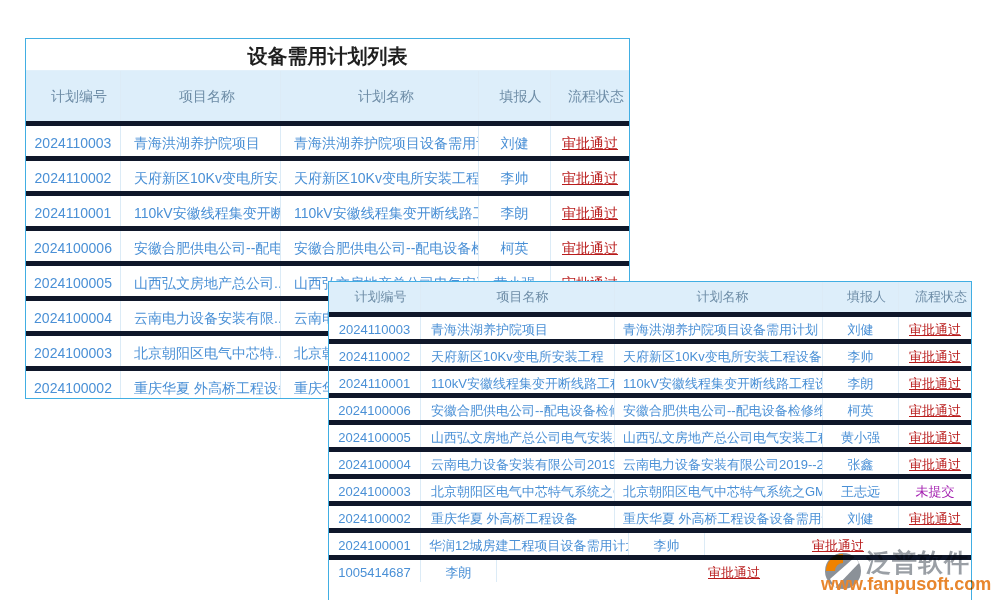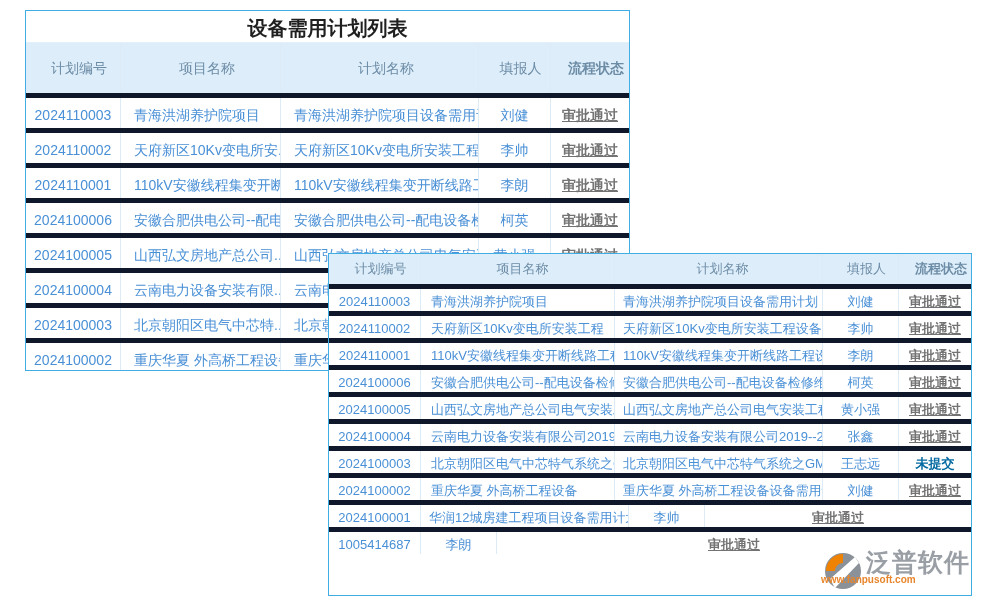--- a/index.html
+++ b/index.html
@@ -4,38 +4,38 @@
 <style>
   html,body{margin:0;padding:0;}
   body{
     width:1000px;height:600px;position:relative;overflow:hidden;
     background:#ffffff;
     font-family:"Liberation Sans","DejaVu Sans",sans-serif;
   }
   .window{
     position:absolute;background:#ffffff;
     border:1px solid #41aee3;box-sizing:border-box;
-    display:flex;flex-direction:column;overflow:hidden;
+    display:flex;flex-direction:column;overflow:hidden;margin-top:28px;
   }
   #list-window{left:25px;top:10px;width:605px;height:361px;z-index:1;}
   #query-window{left:328px;top:253px;width:644px;height:343px;z-index:10;}
 
   .win-title{
     flex:0 0 auto;text-align:center;font-weight:bold;color:#1f1f1f;
     border-bottom:1px solid #e2f0fa;
   }
   #list-window .win-title{height:31px;line-height:34px;font-size:20px;}
   #query-window .win-title{height:42px;line-height:48px;font-size:19px;}
 
   .row{display:flex;flex:0 0 auto;box-sizing:border-box;}
   .cell{
     box-sizing:border-box;overflow:hidden;white-space:nowrap;
     border-right:1px solid #dcebf6;color:#4a90d6;
   }
-  .cell:last-child{border-right:none;flex:1;font-weight:bold;}
+  .cell:last-child{border-right:none;flex:1;}
   .hrow{background:#ddeefa;}
   .hrow .cell{color:#6d8ca6;text-align:center;padding-left:12px;}
   .drow{border-top:5px solid #0f172a;}
 
   
   #list-window .hrow{height:50px;}
   #list-window .hrow .cell{line-height:50px;font-size:14px;}
   #list-window .drow{height:35px;}
   #list-window .drow .cell{line-height:34px;font-size:14px;}
   #list-window .c0{width:95px;text-align:center;}
@@ -48,36 +48,36 @@
   #query-window .hrow{height:30px;}
   #query-window .hrow .cell{line-height:30px;font-size:13px;}
   #query-window .drow{height:27px;}
   #query-window .drow .cell{line-height:26px;font-size:13px;}
   #query-window .c0{width:92px;text-align:center;}
   #query-window .c1{width:194px;padding-left:10px;}
   #query-window .c2{width:208px;padding-left:8px;}
   #query-window .c3{width:76px;text-align:center;}
   #query-window .c4{width:74px;text-align:center;}
 
-  .st.approved{color:#737373;text-decoration:underline;text-align:center;}
-  .st.unsubmitted{color:#0369a1;}
+  .st.approved{color:#b91c1c;text-decoration:underline;text-align:center;}
+  .st.unsubmitted{color:#a21caf;}
 
   
   .watermark{
     position:absolute;left:820px;top:545px;width:142px;height:50px;
     z-index:20;mix-blend-mode:multiply;pointer-events:none;
   }
   .wm-icon{position:absolute;left:2px;top:5px;}
   .wm-brand{
     position:absolute;left:46px;top:1px;
     font-size:25px;font-weight:bold;color:#9a9fa5;letter-spacing:1px;white-space:nowrap;
   }
   .wm-url{
     position:absolute;left:1px;top:29px;
-    font-size:10px;font-weight:bold;color:#e8862d;white-space:nowrap;
+    font-size:18px;font-weight:bold;color:#e8862d;white-space:nowrap;
   }
 </style>
 </head>
 <body>
 
 <div class="window" id="list-window">
   <div class="win-title">设备需用计划列表</div>
   <div class="row hrow">
     <div class="cell c0">计划编号</div>
     <div class="cell c1">项目名称</div>

